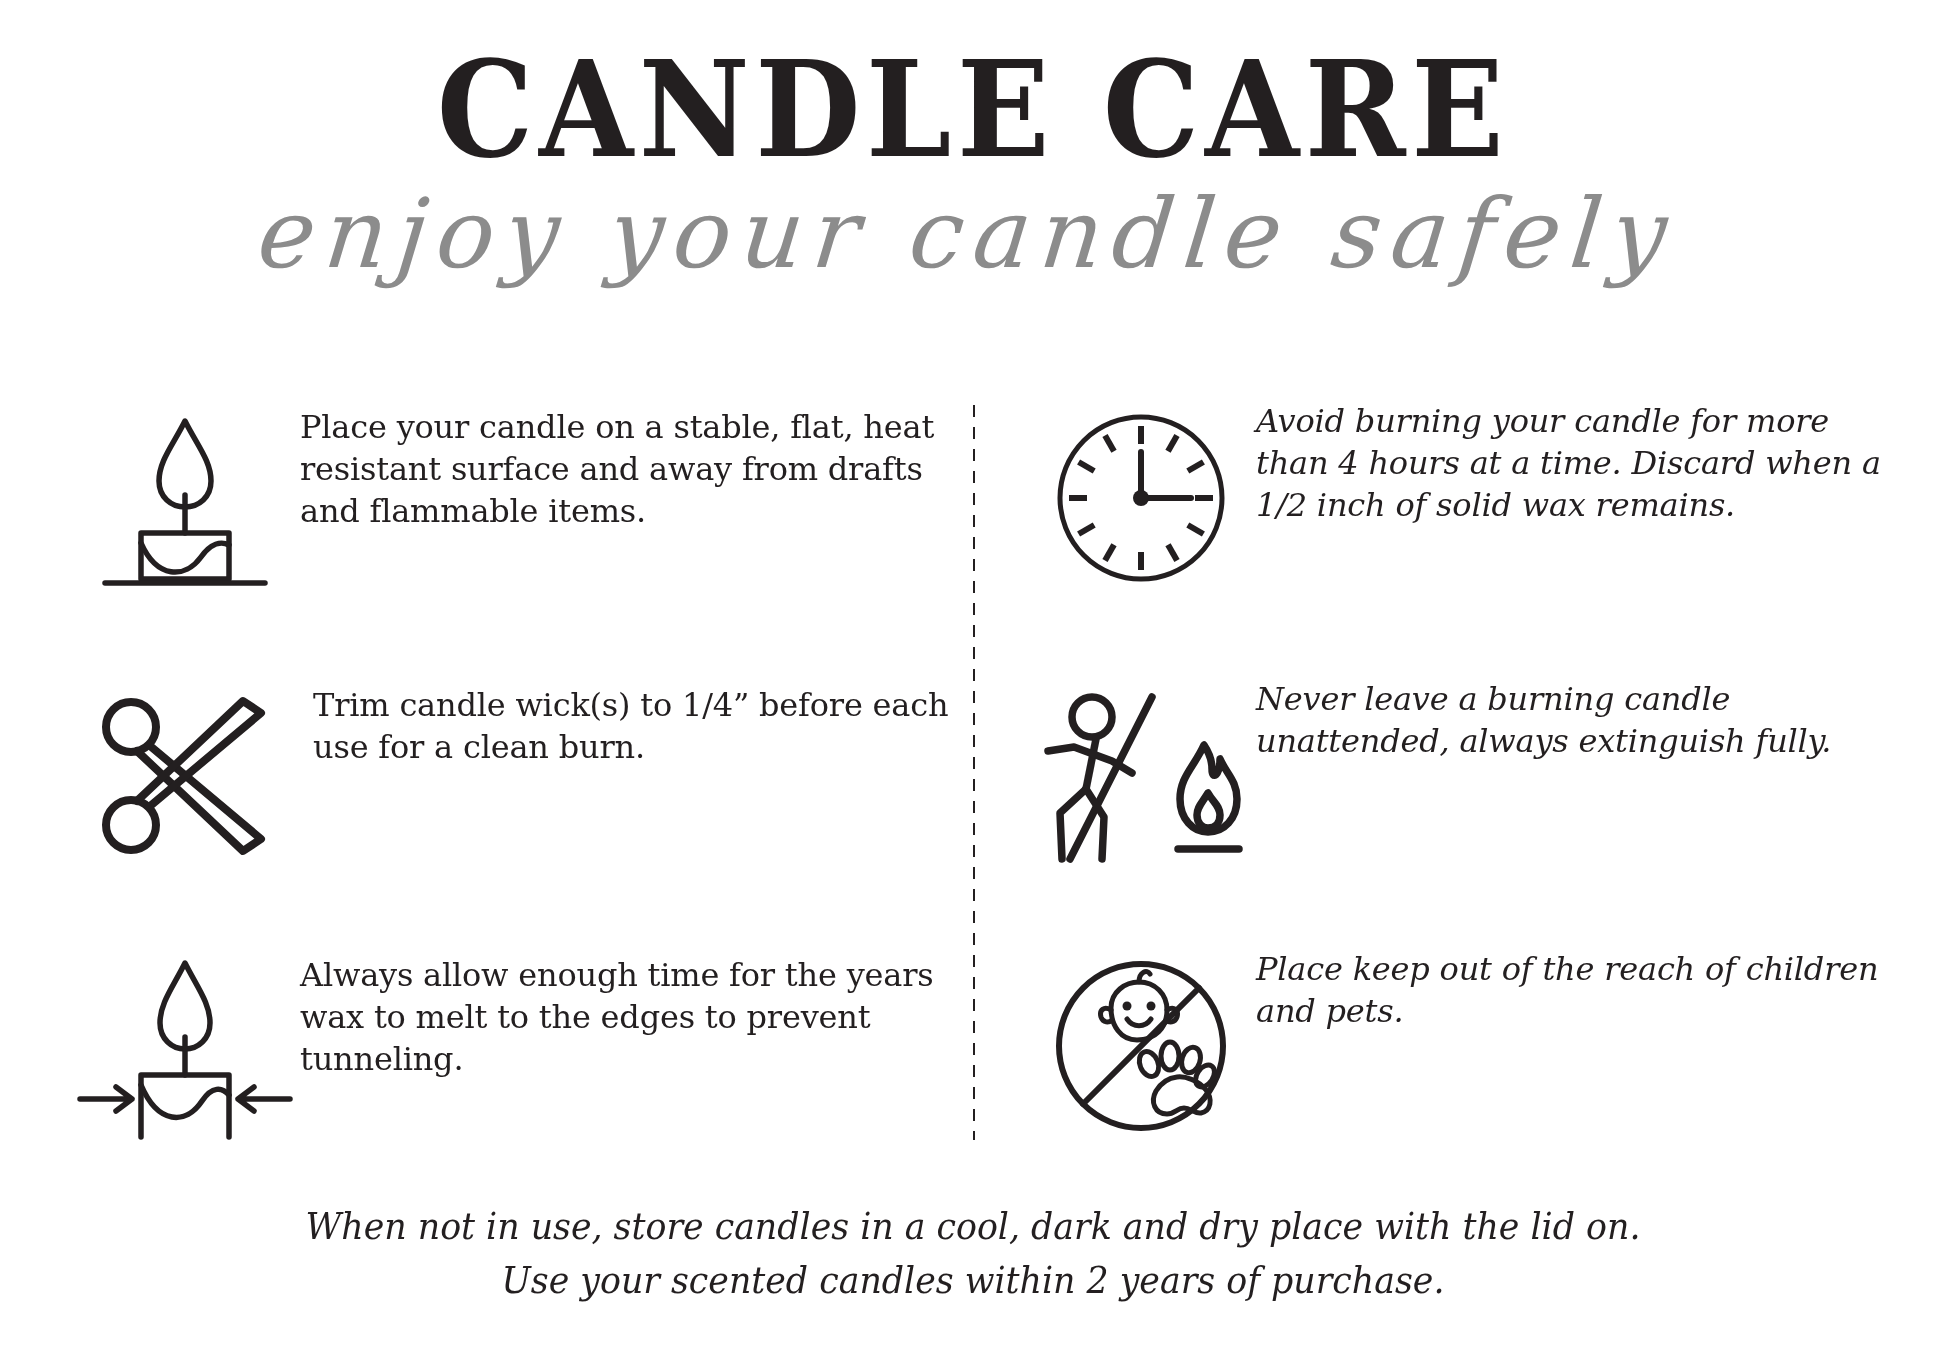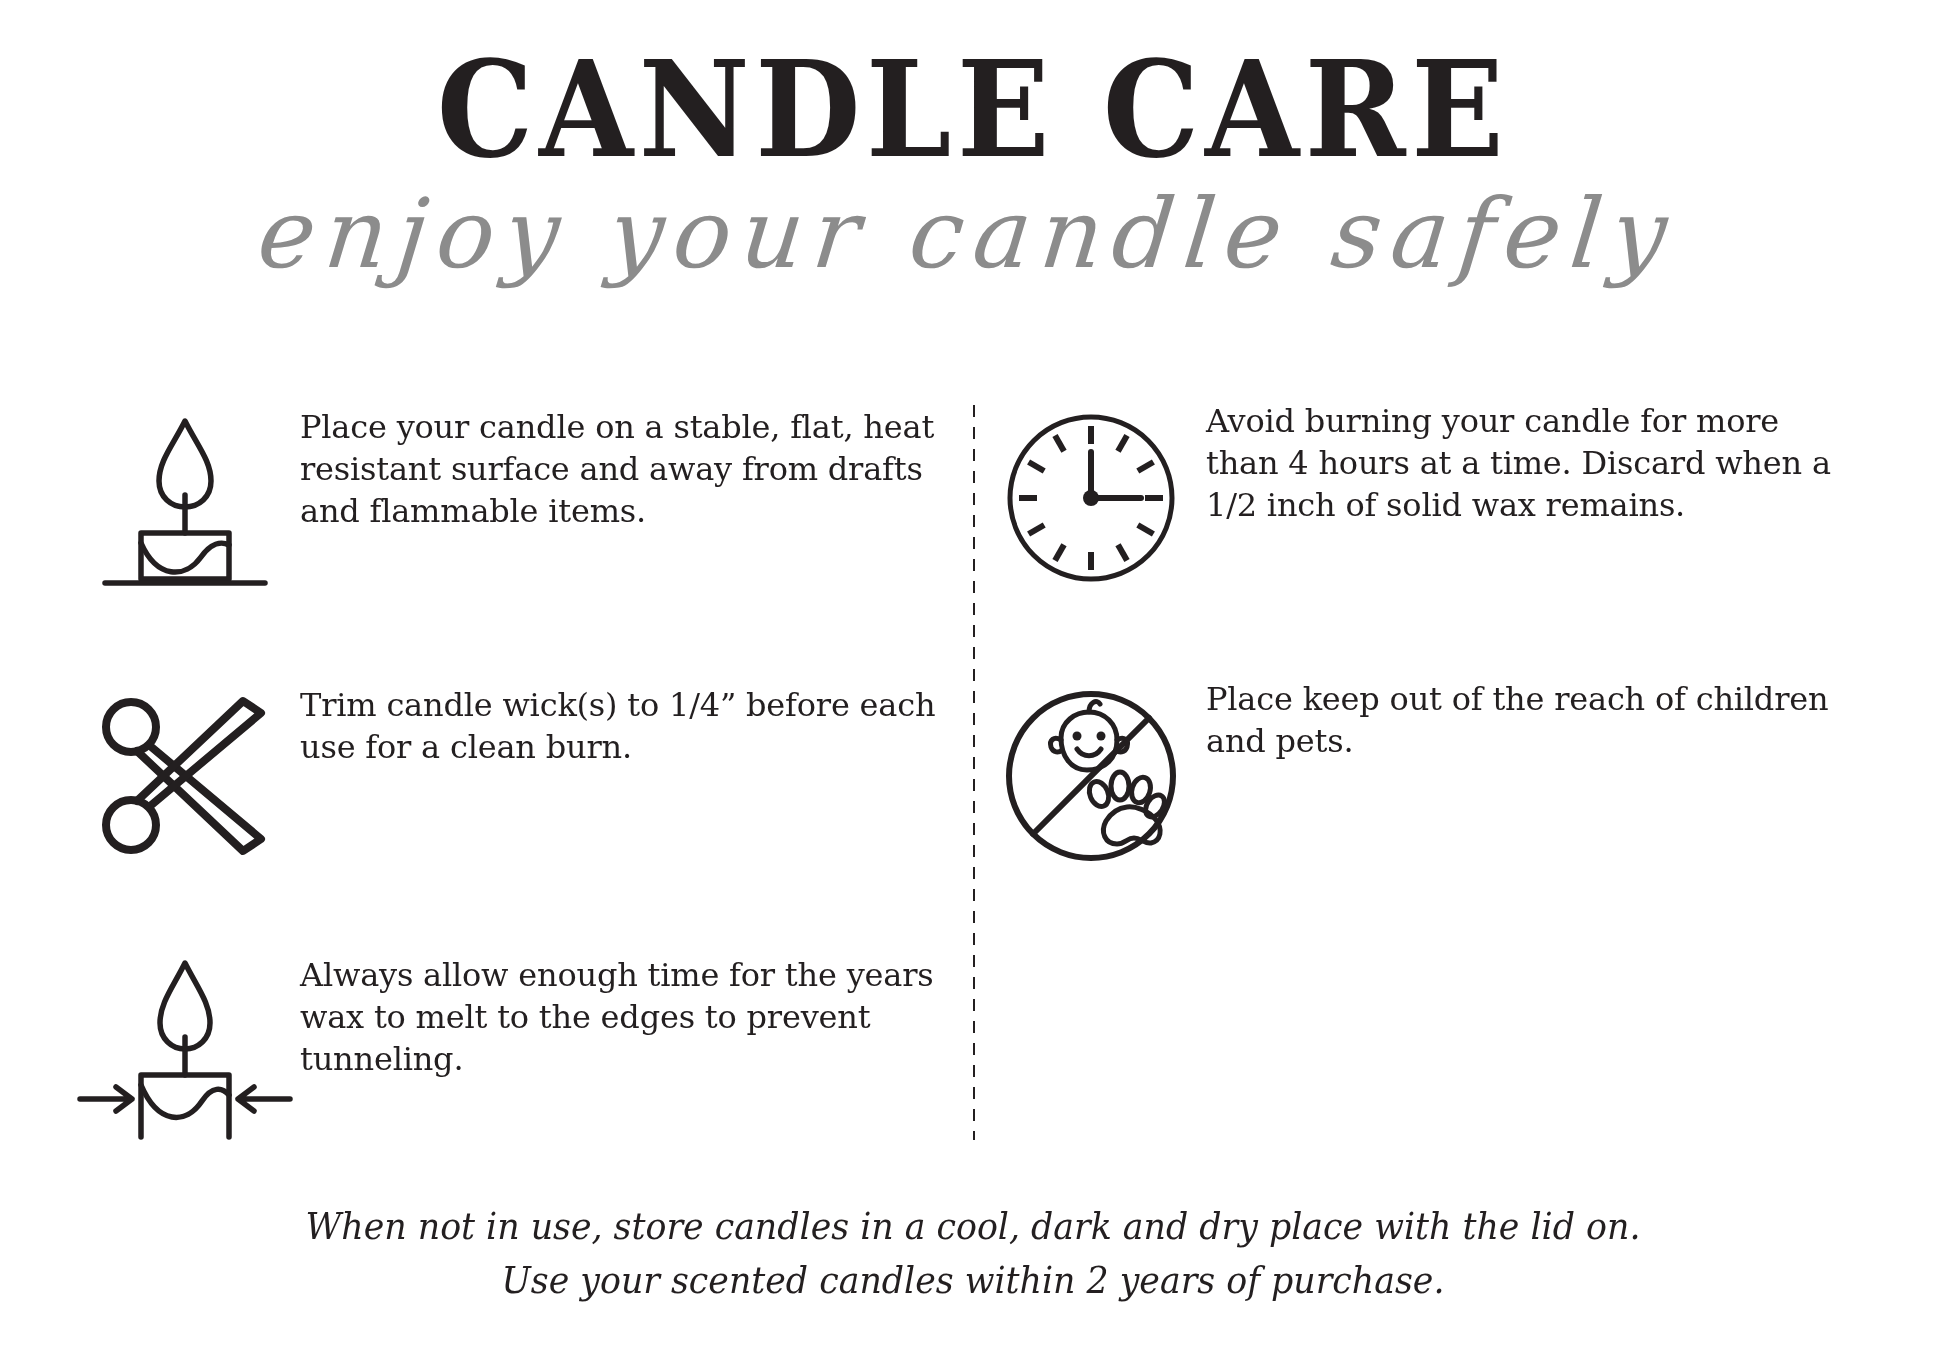--- a/index.html
+++ b/index.html
@@ -67,21 +67,21 @@
     background-repeat: repeat-y;
   }
 
   
   .col {
     position: absolute;
     top: 398px;
     width: 880px;
   }
   .col-left  { left: 70px; }
-  .col-right { left: 976px; }
+  .col-right { left: 1026px; font-style: italic; }
 
   .tip {
     display: flex;
     align-items: flex-start;
     margin-bottom: 56px;
     min-height: 200px;
   }
   .tip-icon {
     flex: 0 0 230px;
     height: 200px;
@@ -97,21 +97,21 @@
     font-family: "DejaVu Serif", serif;
     font-size: 32px;
     line-height: 1.32;
     color: #231f20;
     padding-top: 8px;
     letter-spacing: -0.2px;
   }
 
   
   .col-left  .tip:nth-child(1) { margin-bottom: 78px; }
-  .col-left  .tip:nth-child(2) { margin-bottom: 70px; }
+  .col-left  .tip:nth-child(2) { margin-bottom: 70px; gap: 13px; }
   .col-right .tip:nth-child(1) { margin-bottom: 78px; }
   .col-right .tip:nth-child(2) { margin-bottom: 70px; }
   .col-right .tip-text { padding-top: 2px; }
 
   
   .footer {
     position: absolute;
     left: 0;
     top: 1200px;
     width: 1946px;
@@ -220,20 +220,48 @@
           </g>
 
           <path d="M88 88 L88 42" stroke-width="6" stroke-linecap="round"></path>
           <path d="M88 88 L138 88" stroke-width="6" stroke-linecap="round"></path>
           <circle cx="88" cy="88" r="8" fill="#231f20" stroke="none"></circle>
         </svg>
       </div>
       <div class="tip-text">Avoid burning your candle for more than 4 hours at a time. Discard when a 1/2 inch of solid wax remains.</div>
     </div>
 
+    <div class="tip">
+      <div class="tip-icon">
+        <svg width="215" height="175" viewBox="0 0 215 175" fill="none" stroke="#231f20" stroke-width="7.5" stroke-linecap="round" stroke-linejoin="round">
+
+          <circle cx="58" cy="28" r="20"></circle>
+
+          <path d="M62 50 L52 100"></path>
+
+          <path d="M14 62 L40 58 L78 72 L98 84"></path>
+
+          <path d="M118 8 L36 170"></path>
+
+          <path d="M52 100 L70 128 L68 170"></path>
+
+          <path d="M52 100 L26 124 L28 170"></path>
+
+          <path d="M170 56 C 160 78, 146 88, 146 110 C 146 130, 159 143, 174 143
+                   C 190 143, 203 130, 203 110 C 203 92, 192 84, 186 70
+                   C 186 86, 178 92, 178 80 C 178 70, 174 62, 170 56 Z"></path>
+
+          <path d="M174 104 C 168 114, 163 118, 163 126 C 163 134, 168 139, 174 139
+                   C 181 139, 186 134, 186 126 C 186 117, 179 113, 174 104 Z"></path>
+
+          <path d="M144 160 L205 160"></path>
+        </svg>
+      </div>
+      <div class="tip-text">Never leave a burning candle unattended, always extinguish fully.</div>
+    </div>
 
     <div class="tip">
       <div class="tip-icon">
         <svg width="180" height="180" viewBox="0 0 180 180" fill="none" stroke="#231f20" stroke-width="6" stroke-linecap="round" stroke-linejoin="round">
           <circle cx="90" cy="90" r="82"></circle>
 
           <path d="M32 148 L148 32"></path>
 
           <g stroke-width="5">
             <path d="M60 52 C 60 36, 74 26, 88 26 C 104 26, 116 38, 116 54

